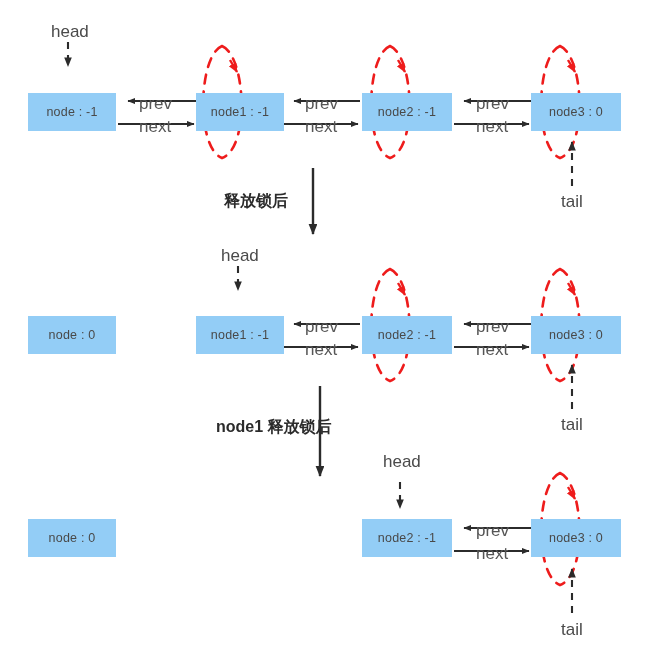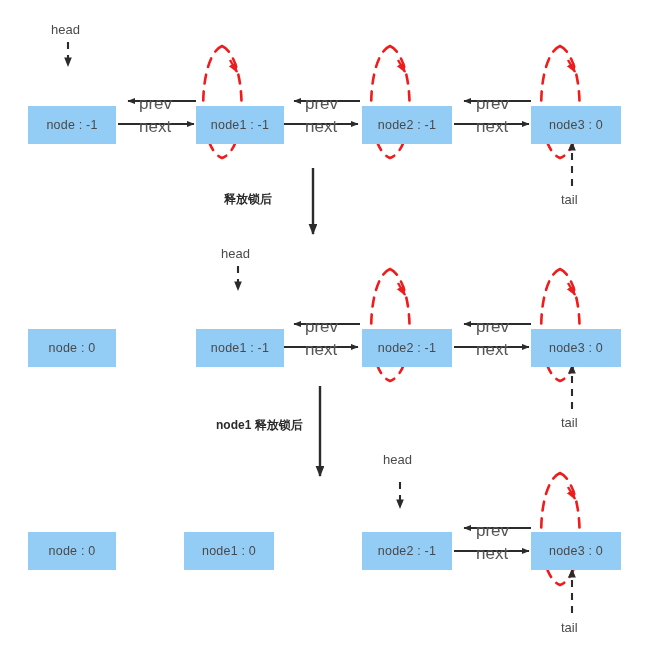--- a/index.html
+++ b/index.html
@@ -13,38 +13,37 @@
   #svg-layer{position:absolute;left:0;top:0;width:645px;height:652px;}
 
   .node-box{
     position:absolute;
     background:#93cdf6;
     display:flex;align-items:center;justify-content:center;
     color:#494949;
     font-size:12.5px;
     letter-spacing:.2px;
     white-space:nowrap;
-    margin-top:13px;
   }
   .ptr-label{
     position:absolute;
     color:#555555;
     font-size:17px;
     white-space:nowrap;
   }
   .anno-label{
     position:absolute;
     color:#4a4a4a;
-    font-size:13px;
+    font-size:17px;
     white-space:nowrap;
   }
   .step-label{
     position:absolute;
     color:#2b2b2b;
-    font-size:12px;
+    font-size:16px;
     font-weight:bold;
     white-space:nowrap;
   }
 </style>
 </head>
 <body>
 
 <div id="stage">
 
   <svg id="svg-layer" viewBox="0 0 645 652">
@@ -196,21 +195,20 @@
   <div class="ptr-label" style="left:476px;top:317px;">prev</div>
   <div class="ptr-label" style="left:476px;top:340px;">next</div>
 
   <div class="anno-label" style="left:561px;top:415px;">tail</div>
 
   <div class="step-label" style="left:216px;top:417px;">node1 释放锁后</div>
 
   <div class="anno-label" style="left:383px;top:452px;">head</div>
 
   <div class="node-box" style="left:28px;top:519px;width:88px;height:38px;">node : 0</div>
-  <div class="node-box" style="left:184px;top:519px;width:90px;height:38px;">node1 : 0</div>
   <div class="node-box" style="left:362px;top:519px;width:90px;height:38px;">node2 : -1</div>
   <div class="node-box" style="left:531px;top:519px;width:90px;height:38px;">node3 : 0</div>
 
   <div class="ptr-label" style="left:476px;top:521px;">prev</div>
   <div class="ptr-label" style="left:476px;top:544px;">next</div>
 
   <div class="anno-label" style="left:561px;top:620px;">tail</div>
 
 </div>
 

